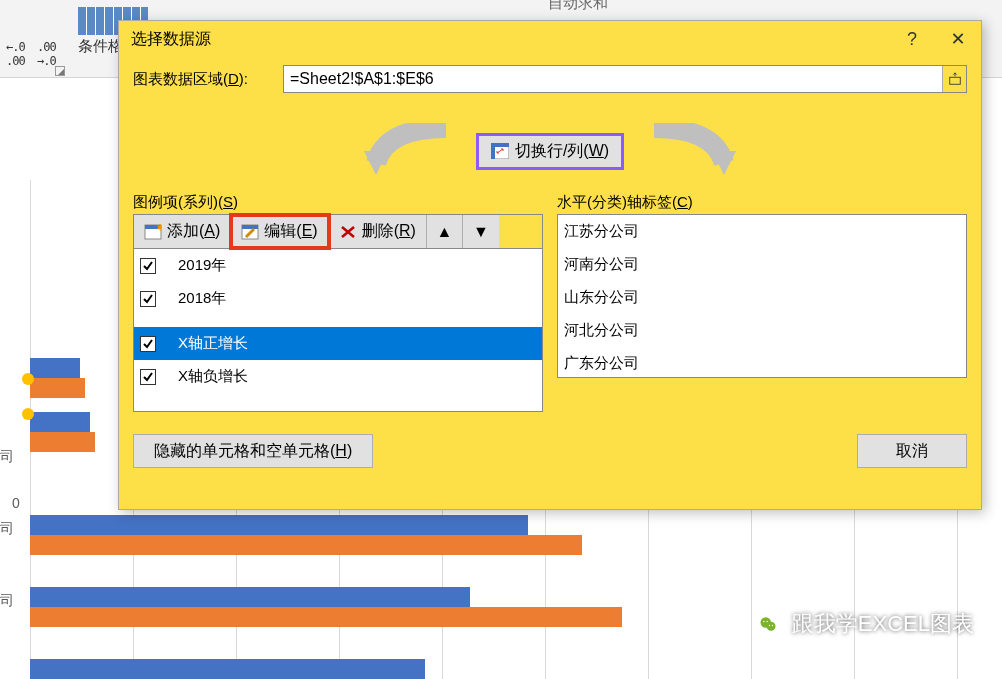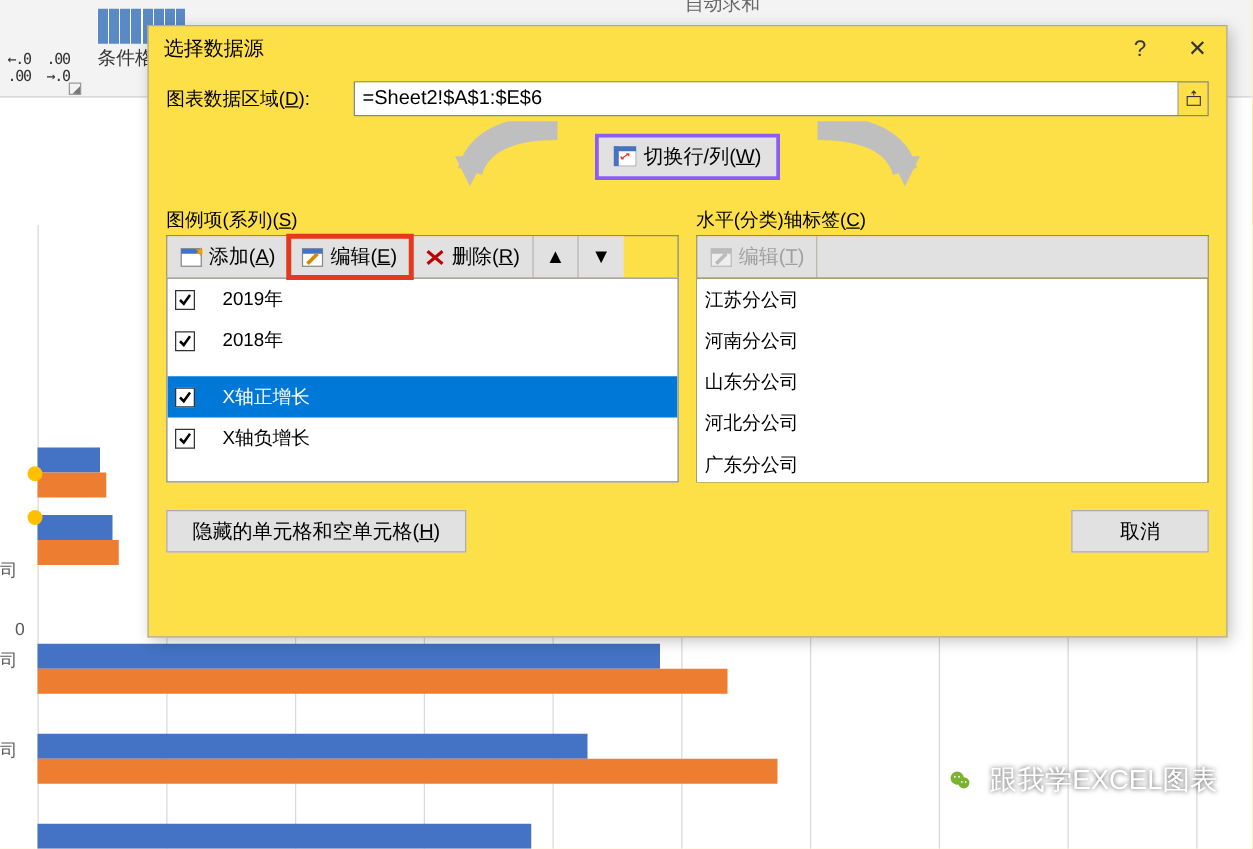--- a/index.html
+++ b/index.html
@@ -78,21 +78,21 @@
   .titlebar-btn {
     width:46px; height:36px;
     display:flex; align-items:center; justify-content:center;
     font-size:18px; color:#333;
   }
 
   .dlg-body { padding: 8px 14px 14px 14px; }
 
   .range-row {
     display:flex; align-items:center;
-    margin-bottom:4px;
+    margin-bottom:30px;
   }
   .range-label { width:150px; }
   .range-input-wrap {
     flex:1;
     display:flex;
     border:1px solid #888;
     height:28px;
   }
   .range-input {
     flex:1; border:0; padding:2px 6px;
@@ -385,31 +385,20 @@
               </div>
               <span class="list-item-text">X轴负增长</span>
             </div>
           </div>
       </div>
 
       <div class="col">
         <div class="col-label">
           <span>水平(分类)轴标签(</span><span class="underline-access">C</span><span>)</span>
         </div>
-        <div class="toolbar">
-          <div class="tbtn disabled" style="flex:0 0 auto;">
-            <span class="ticon"><svg viewBox="0 0 18 16">
-                  <rect x="1" y="1" width="16" height="14" fill="#eee" stroke="#bbb"></rect>
-                  <rect x="1" y="1" width="16" height="4" fill="#bbb"></rect>
-                  <path d="M5 13 L13 5" stroke="#bbb" stroke-width="3"></path>
-                </svg></span>
-            <span><span>编辑(</span><span class="underline-access">T</span><span>)</span></span>
-          </div>
-          <div style="flex:1;background:#e1e1e1;"></div>
-        </div>
         <div class="listbox cat-list" id="cat-list">
             <div class="list-item">
               <span class="list-item-text">江苏分公司</span>
             </div>
             <div class="list-item">
               <span class="list-item-text">河南分公司</span>
             </div>
             <div class="list-item">
               <span class="list-item-text">山东分公司</span>
             </div>

